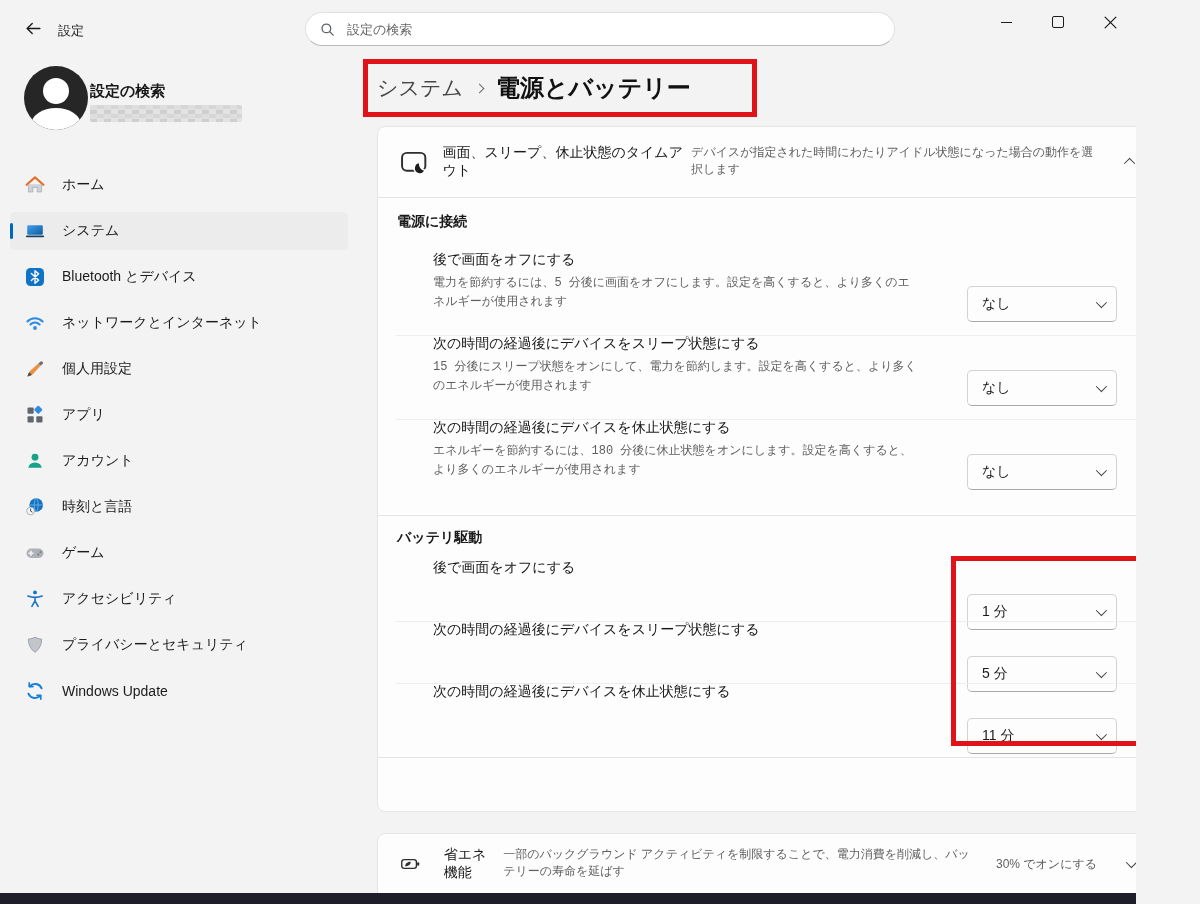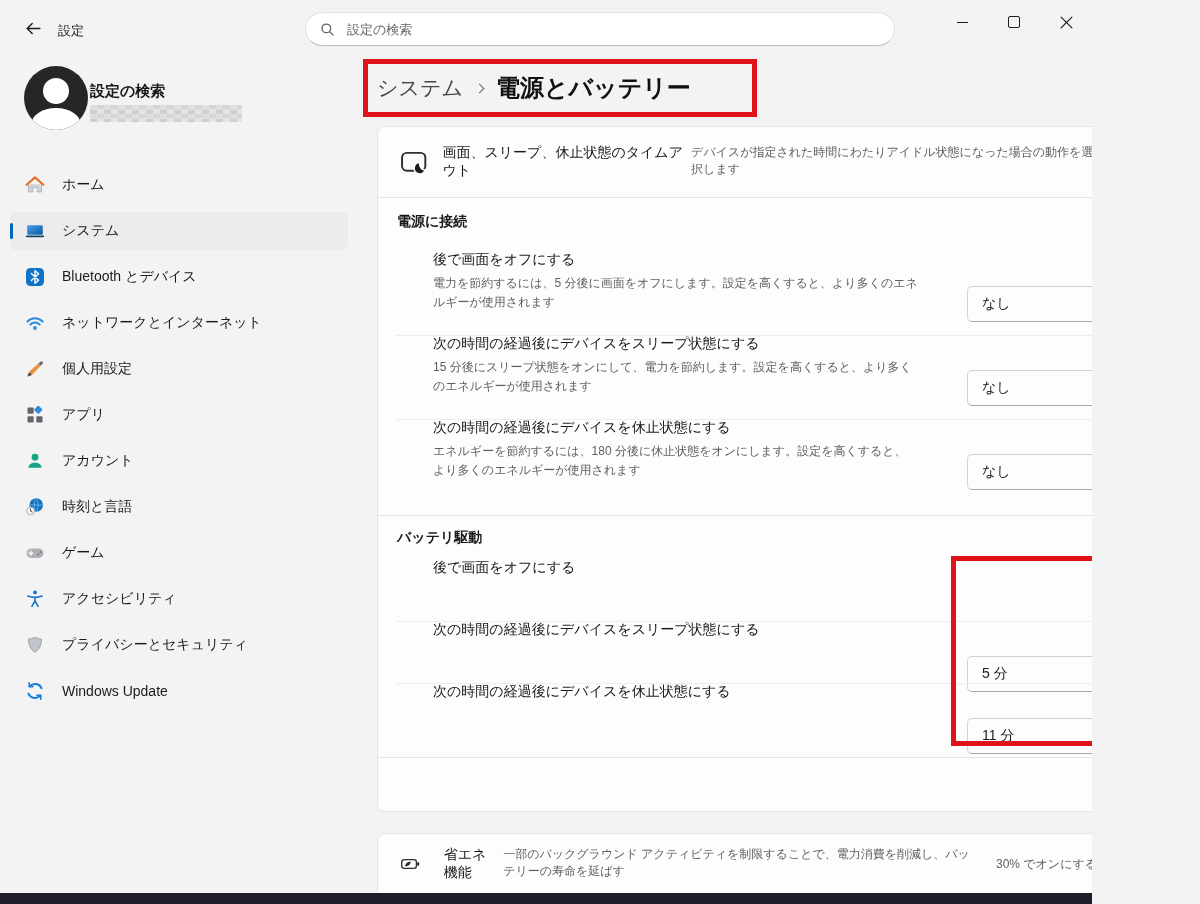--- a/index.html
+++ b/index.html
@@ -1,19 +1,19 @@
 <!DOCTYPE html>
 <html><head>
 <meta charset="utf-8">
 <style>
   html,body{margin:0;padding:0;}
   body{width:1200px;height:904px;overflow:hidden;
        font-family:"Liberation Sans","DejaVu Sans",sans-serif;
        color:#1b1b1b;background:#f3f3f3;}
-  .app{position:relative;width:1092px;height:904px;background:#f3f3f3;overflow:hidden;}
+  .app{position:relative;width:1092px;height:904px;background:#f3f3f3;overflow:hidden;padding-left:44px;}
 
   
   .back-btn{position:absolute;left:16px;top:13px;width:34px;height:30px;display:flex;
             align-items:center;justify-content:center;border-radius:5px;cursor:pointer;}
   .app-title{position:absolute;left:58px;top:22px;font-size:13px;color:#1b1b1b;}
   .searchbox{position:absolute;left:305px;top:12px;width:590px;height:34px;background:#ffffff;
              border:1px solid #e1e1e1;border-bottom-color:#b9b9b9;border-radius:17px;
              display:flex;align-items:center;padding:0 6px 0 14px;box-sizing:border-box;gap:10px;}
   .searchbox input{border:none;outline:none;background:transparent;flex:1;font-size:13px;
                    font-family:inherit;color:#1b1b1b;}
@@ -69,21 +69,21 @@
   .hdr-chev{margin-left:auto;width:30px;height:30px;display:flex;align-items:center;justify-content:center;cursor:pointer;}
 
   .hline{position:absolute;left:0;right:0;height:1px;background:#e4e4e4;}
   .sec-label{position:absolute;left:19px;font-size:14px;font-weight:700;color:#191919;}
 
   .row{position:absolute;left:0;right:0;display:flex;align-items:flex-start;
        padding:0 52px 0 55px;box-sizing:border-box;}
   .row.sep::before{content:"";position:absolute;top:0;left:18px;right:18px;height:1px;background:#ededed;}
   .row-text{flex:1;padding-right:30px;}
   .row-title{font-size:14px;color:#191919;margin-bottom:5px;}
-  .row-desc{font-size:12px;color:#5f5f5f;line-height:1.55;max-width:485px;}
+  .row-desc{font-size:12px;color:#5f5f5f;line-height:1.55;max-width:485px;font-family:Liberation Mono, monospace;}
 
   .dropdown{flex:0 0 150px;width:150px;height:36px;background:#fdfdfd;border:1px solid #d2d2d2;
             border-bottom-color:#a8a8a8;border-radius:5px;display:flex;align-items:center;
             padding:0 12px 0 14px;box-sizing:border-box;cursor:pointer;margin-top:35px;}
   .dropdown .val{flex:1;font-size:14px;color:#191919;}
 
   .related-row{position:absolute;left:0;right:0;top:630px;height:56px;display:flex;align-items:center;
                padding:0 52px 0 19px;box-sizing:border-box;gap:25px;}
   .related-label{font-size:14px;font-weight:700;color:#191919;}
   .related-link{font-size:14px;color:#0b5cad;cursor:pointer;}
@@ -335,20 +335,24 @@
         <span class="chev down"></span>
       </div>
     </div>
 
     <div class="hline" style="top:388px"></div>
     <div class="sec-label" style="top:402px">バッテリ駆動</div>
 
     <div class="row" style="top:432px;height:62px">
       <div class="row-text">
         <div class="row-title" style="margin-bottom:0">後で画面をオフにする</div>
+      </div>
+      <div class="dropdown">
+        <span class="val">1 分</span>
+        <span class="chev down"></span>
       </div>
     </div>
 
     <div class="row sep" style="top:494px;height:62px">
       <div class="row-text">
         <div class="row-title" style="margin-bottom:0">次の時間の経過後にデバイスをスリープ状態にする</div>
       </div>
       <div class="dropdown">
         <span class="val">5 分</span>
         <span class="chev down"></span>

